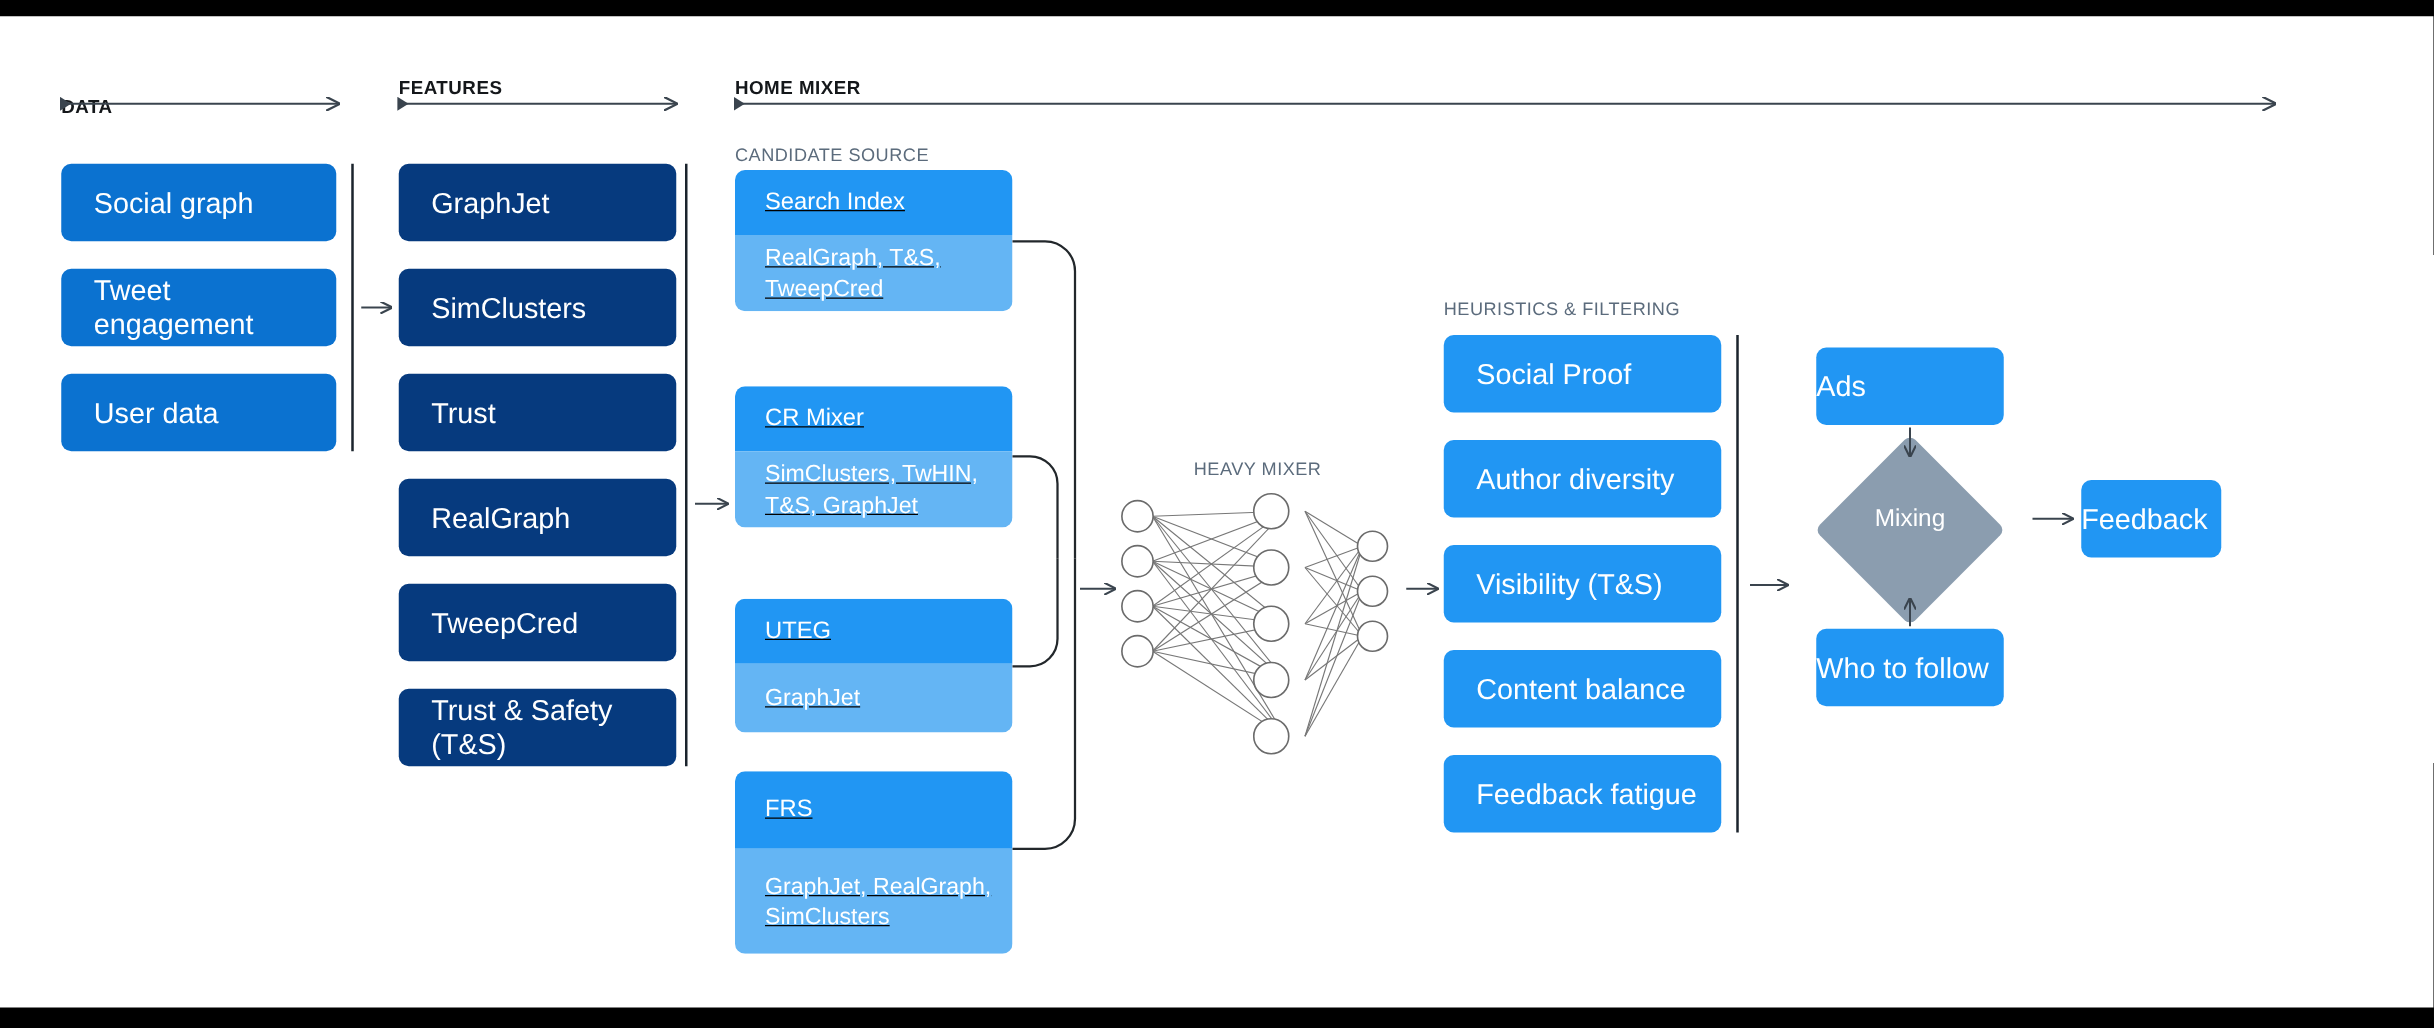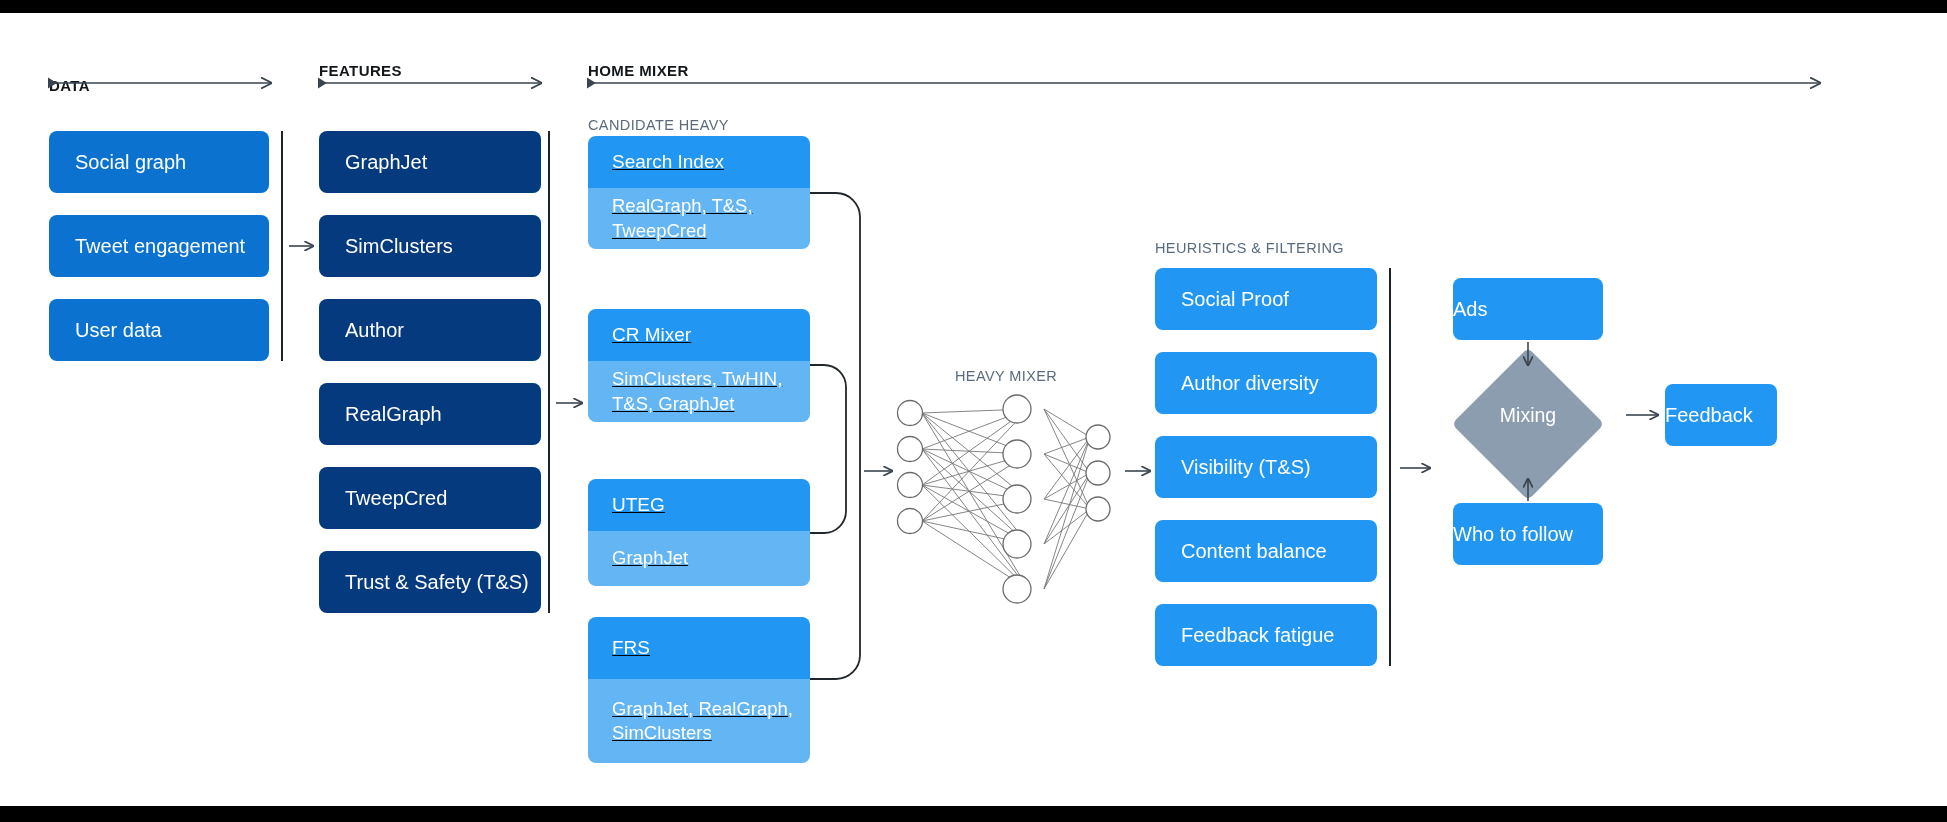--- a/index.html
+++ b/index.html
@@ -5,21 +5,21 @@
   html,body{margin:0;padding:0;background:#000;}
   body{width:1947px;height:822px;font-family:"Liberation Sans",sans-serif;}
   #stage{position:relative;width:1947px;height:822px;background:#000;overflow:hidden;}
   #canvas{position:absolute;left:0;top:13px;width:1947px;height:793px;background:#fff;overflow:hidden;}
   .bar-top{position:absolute;left:0;top:0;width:1947px;height:13px;background:#000;}
   .bar-bottom{position:absolute;left:0;top:806px;width:1947px;height:16px;background:#000;}
 
   .sec-title{position:absolute;font-size:15px;font-weight:bold;color:#14171a;letter-spacing:.4px;}
   .sub-title{position:absolute;font-size:14.5px;color:#5b6b7c;letter-spacing:.4px;}
 
-  .box{position:absolute;border-radius:8px;display:flex;align-items:center;box-sizing:border-box;padding-left:26px;color:#fff;font-size:20px;}
+  .box{position:absolute;border-radius:8px;display:flex;align-items:center;box-sizing:border-box;padding-left:26px;color:#fff;font-size:23px;}
   .box.center{justify-content:flex-start;padding-left:0;}
   .data-box{background:#0b72d0;}
   .feat-box{background:#063a7e;}
   .heur-box{background:#2196f3;}
   .out-box{background:#2196f3;}
 
   .cs-card{position:absolute;border-radius:8px;overflow:hidden;text-decoration:underline;}
   .cs-head{background:#2196f3;color:#fff;font-size:19px;display:flex;align-items:center;padding-left:24px;box-sizing:border-box;}
   .cs-body{background:#64b5f4;color:#fff;font-size:18.5px;display:flex;align-items:center;padding-left:24px;box-sizing:border-box;line-height:1.32;}
 
@@ -36,21 +36,21 @@
 
 <div id="stage">
   <div class="bar-top"></div>
   <div class="bar-bottom"></div>
 
   <div id="canvas">
 
     <div class="sec-title" style="left:49px;top:64px;">DATA</div>
     <div class="sec-title" style="left:319px;top:49px;">FEATURES</div>
     <div class="sec-title" style="left:588px;top:49px;">HOME MIXER</div>
-    <div class="sub-title" style="left:588px;top:104px;">CANDIDATE HEAVY</div>
+    <div class="sub-title" style="left:588px;top:104px;">CANDIDATE SOURCE</div>
     <div class="sub-title" style="left:1155px;top:227px;">HEURISTICS &amp; FILTERING</div>
     <div class="sub-title" style="left:955px;top:355px;">HEAVY MIXER</div>
 
     <div class="box data-box" style="left:49px;top:118px;width:220px;height:62px;">
       <span>Social graph</span>
     </div>
     <div class="box data-box" style="left:49px;top:202px;width:220px;height:62px;">
       <span>Tweet engagement</span>
     </div>
     <div class="box data-box" style="left:49px;top:286px;width:220px;height:62px;">
@@ -58,21 +58,21 @@
     </div>
     <div class="vdiv" style="left:281px;top:118px;height:230px;"></div>
 
     <div class="box feat-box" style="left:319px;top:118px;width:222px;height:62px;">
       <span>GraphJet</span>
     </div>
     <div class="box feat-box" style="left:319px;top:202px;width:222px;height:62px;">
       <span>SimClusters</span>
     </div>
     <div class="box feat-box" style="left:319px;top:286px;width:222px;height:62px;">
-      <span>Author</span>
+      <span>Trust</span>
     </div>
     <div class="box feat-box" style="left:319px;top:370px;width:222px;height:62px;">
       <span>RealGraph</span>
     </div>
     <div class="box feat-box" style="left:319px;top:454px;width:222px;height:62px;">
       <span>TweepCred</span>
     </div>
     <div class="box feat-box" style="left:319px;top:538px;width:222px;height:62px;">
       <span>Trust &amp; Safety (T&amp;S)</span>
     </div>

